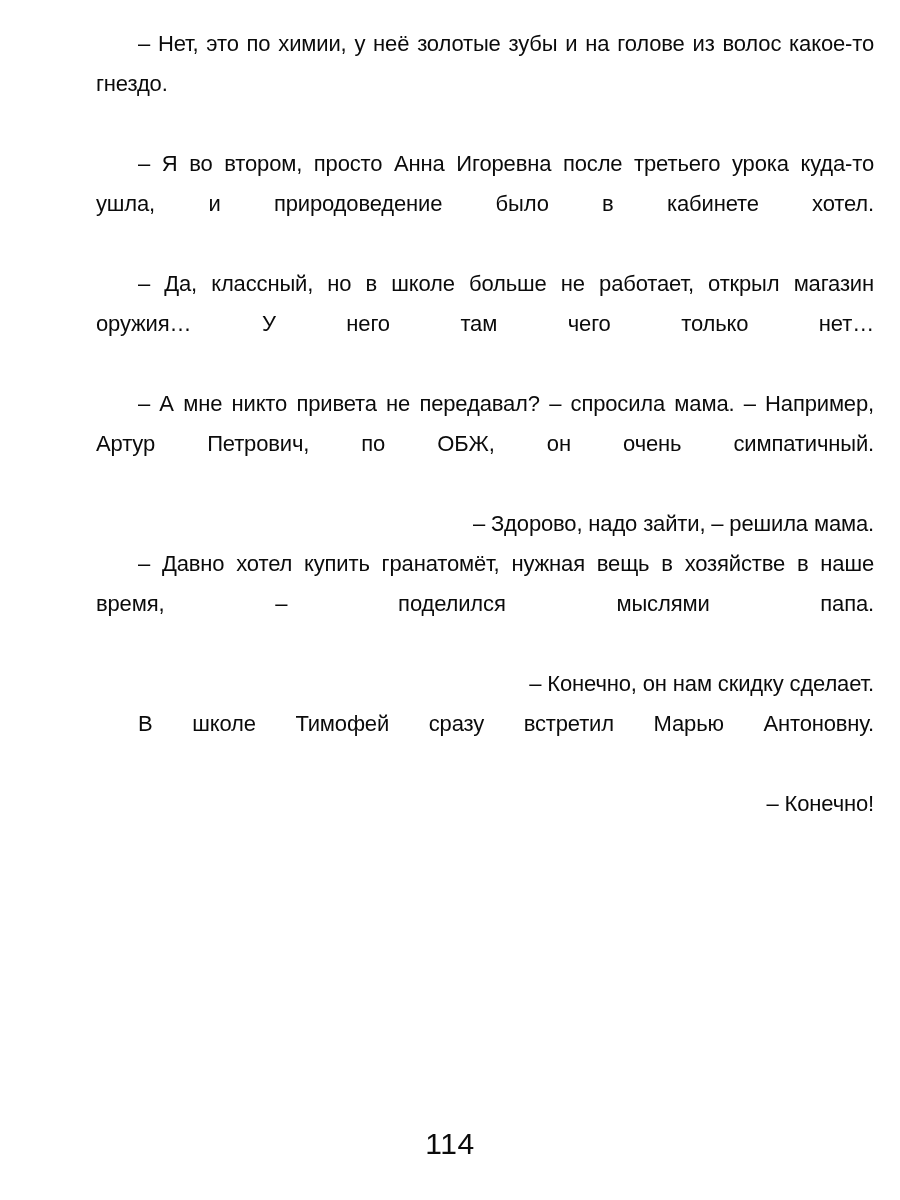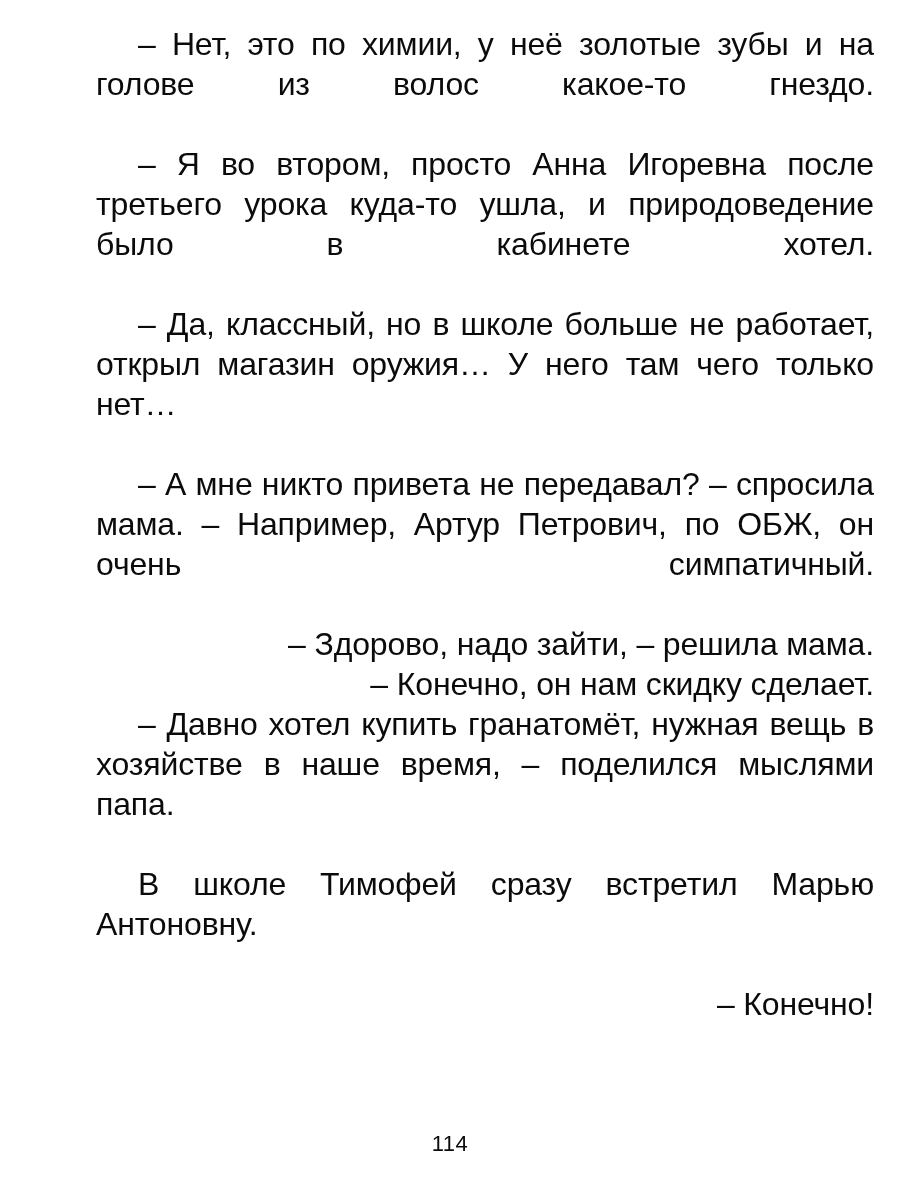--- a/index.html
+++ b/index.html
@@ -28,21 +28,21 @@
     position: absolute;
     left: 96px;
     top: 24px;
     width: 778px;
   }
 
   
   .para {
     margin: 0;
     padding: 0;
-    font-size: 32px;
+    font-size: 22px;
     line-height: 40px;
     letter-spacing: -0.15px;
     word-spacing: 0px;
     text-align: justify;
     text-justify: inter-word;
     text-indent: 42px;
     hyphens: manual;
     -webkit-hyphens: manual;
   }
 
@@ -62,40 +62,40 @@
     display: inline-block;
     width: 100%;
   }
 
   .page-number {
     position: absolute;
     left: 0;
     right: 0;
     top: 1126px;
     text-align: center;
-    font-size: 22px;
+    font-size: 30px;
     line-height: 36px;
     letter-spacing: 0.5px;
     color: #0b0b0b;
   }
 </style>
 </head>
 <body>
 
 <div class="page">
 
   <div class="text-block">
 
     <p class="para stretch">– Нет, это по химии, у неё золотые зубы и на голове из волос какое-то гнездо.</p>
     <p class="para stretch">– Я во втором, просто Анна Игоревна после третьего урока куда-то ушла, и природоведение было в кабинете хотел.</p>
     <p class="para stretch">– Да, классный, но в школе больше не работает, открыл магазин оружия… У него там чего только нет…</p>
     <p class="para stretch">– А мне никто привета не передавал? – спросила мама. – Например, Артур Петрович, по ОБЖ, он очень симпатичный.</p>
     <p class="para short">– Здорово, надо зайти, – решила мама.</p>
+    <p class="para stretch">– Давно хотел купить гранатомёт, нужная вещь в хозяйстве в наше время, – поделился мыслями папа.</p>
     <p class="para short">– Конечно, он нам скидку сделает.</p>
-    <p class="para stretch">– Давно хотел купить гранатомёт, нужная вещь в хозяйстве в наше время, – поделился мыслями папа.</p>
     <p class="para stretch">В школе Тимофей сразу встретил Марью Антоновну.</p>
     <p class="para short">– Конечно!</p>
 
   </div>
 
   <div class="page-number">114</div>
 
 </div>
 
 </body></html>

